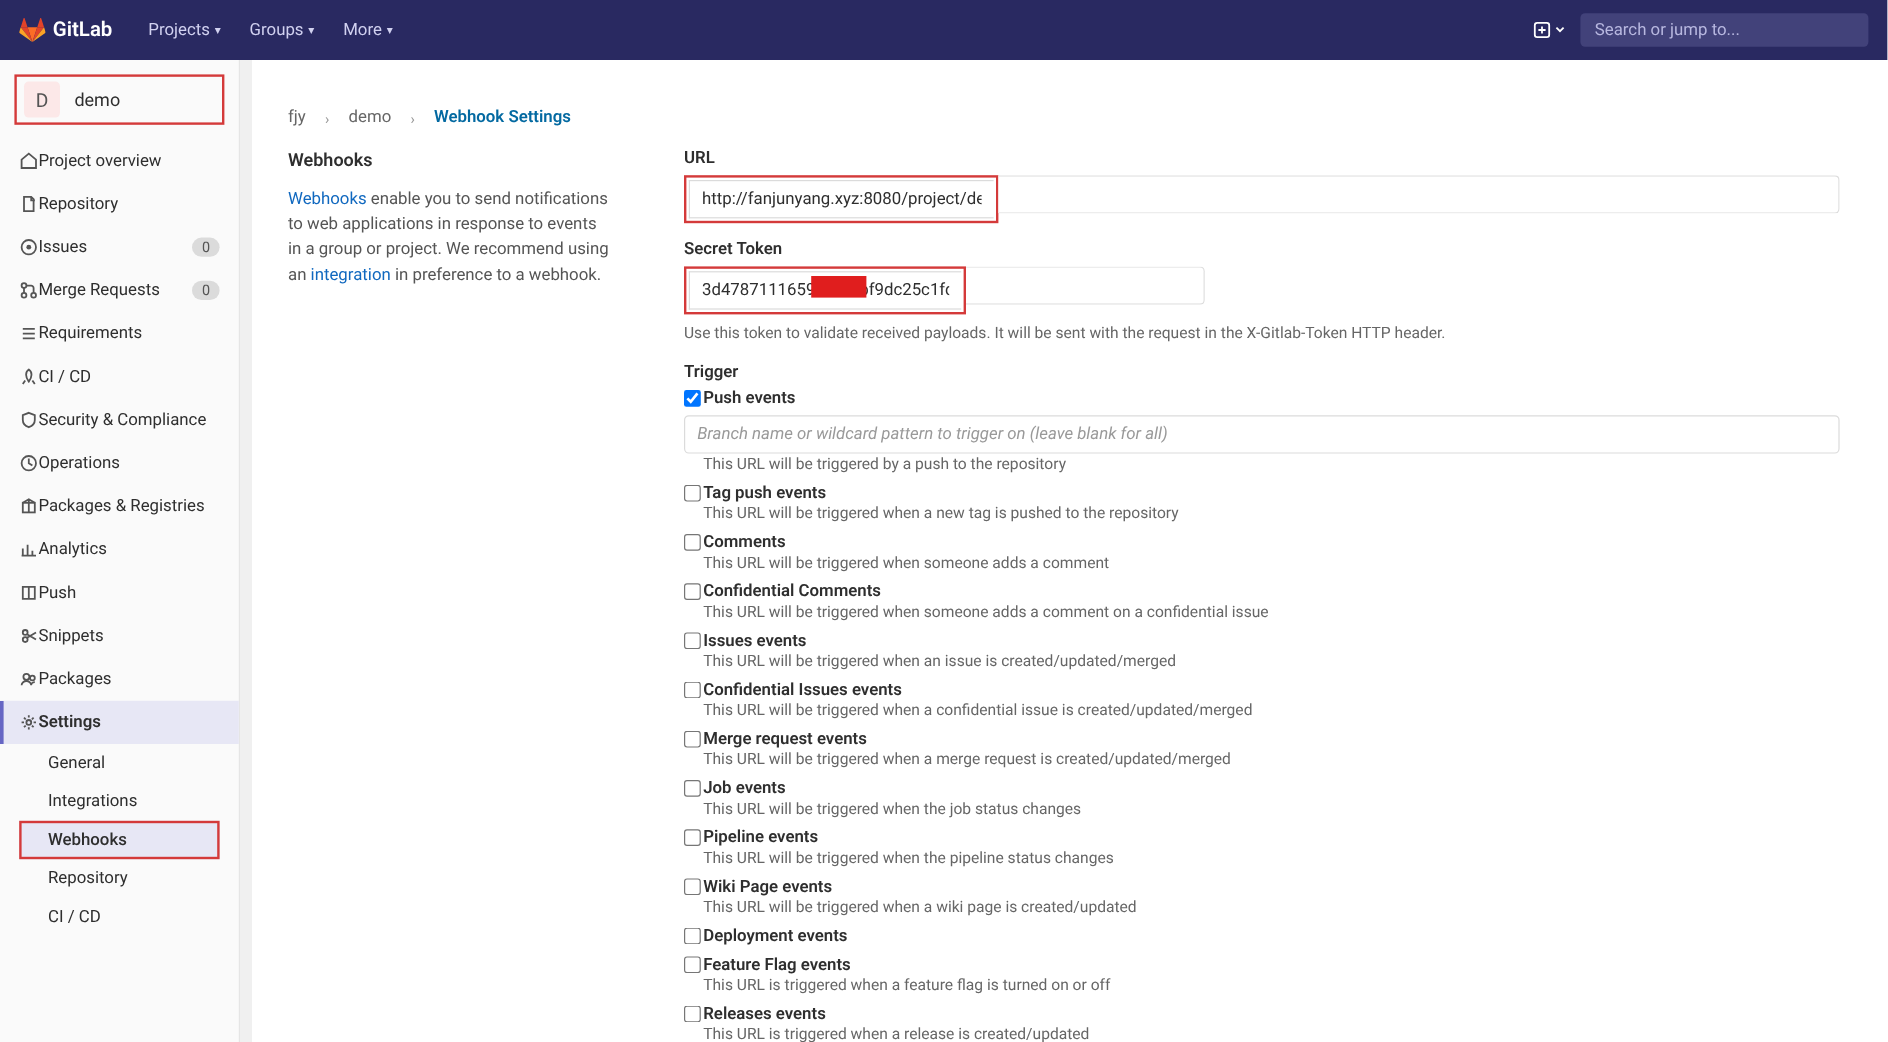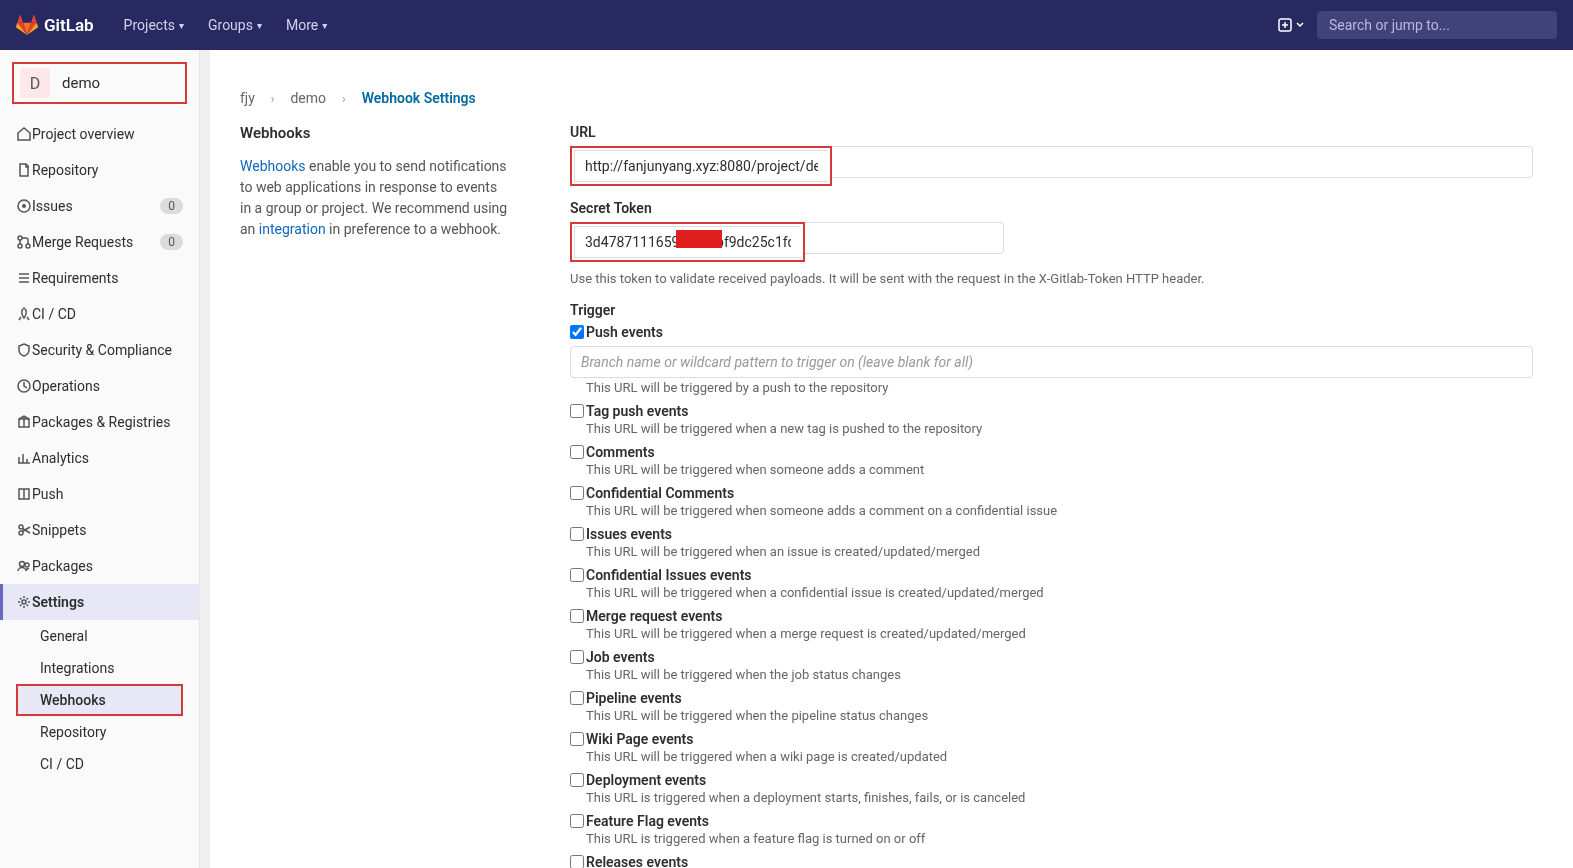--- a/index.html
+++ b/index.html
@@ -354,21 +354,20 @@
                   <input type="checkbox" style="">
                   <span>Wiki Page events</span>
                 </label>
                 <div class="trigger-desc">This URL will be triggered when a wiki page is created/updated</div>
               </div>
               <div class="trigger-item">
                 <label>
                   <input type="checkbox" style="">
                   <span>Deployment events</span>
                 </label>
-                <div class="trigger-desc">This URL is triggered when a deployment starts, finishes, fails, or is canceled</div>
               </div>
               <div class="trigger-item">
                 <label>
                   <input type="checkbox" style="">
                   <span>Feature Flag events</span>
                 </label>
                 <div class="trigger-desc">This URL is triggered when a feature flag is turned on or off</div>
               </div>
               <div class="trigger-item">
                 <label>

